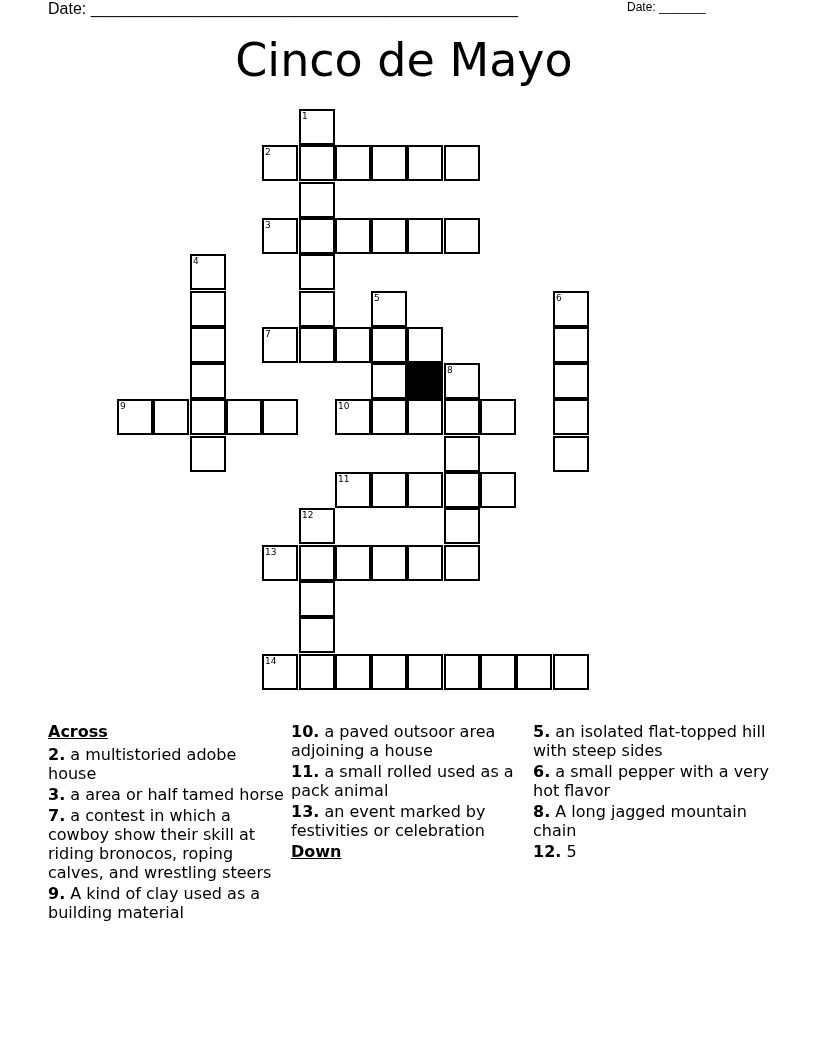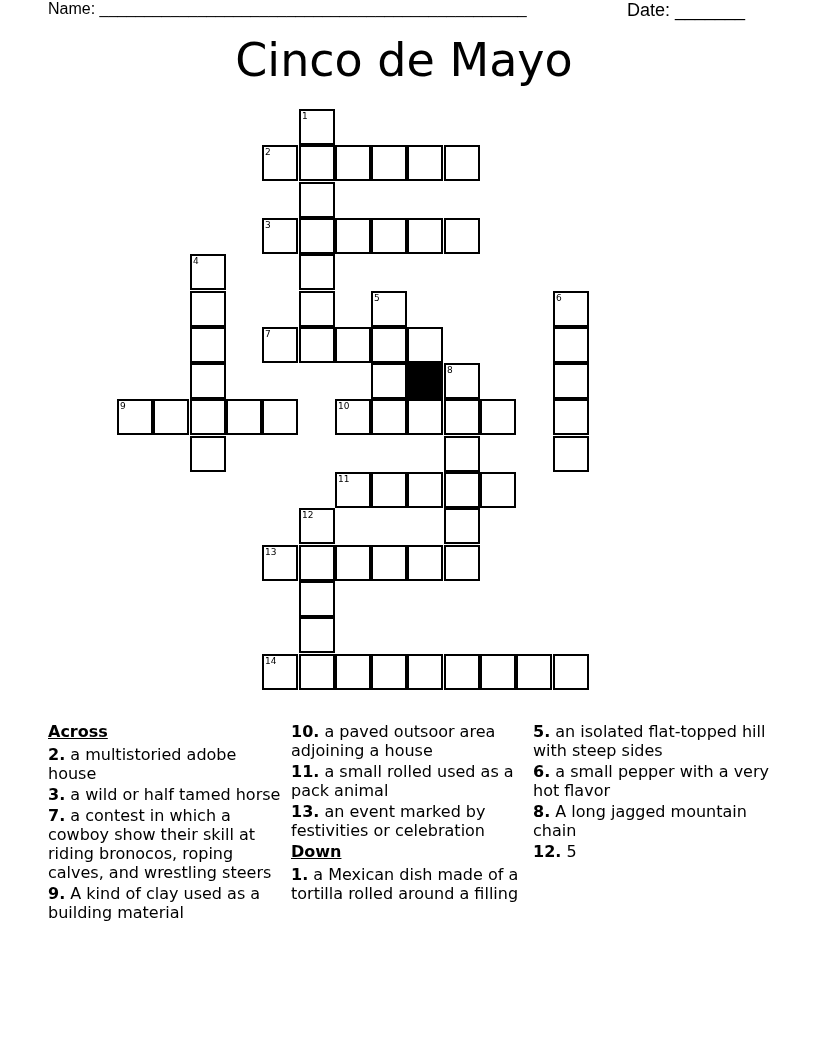--- a/index.html
+++ b/index.html
@@ -1,32 +1,32 @@
 <!DOCTYPE html>
 <html><head>
 <meta charset="utf-8">
 <style>
   html, body { margin:0; padding:0; background:#fff; }
   body { width:816px; height:1056px; position:relative; overflow:hidden; color:#000; }
   .hdr { position:absolute; top:0; left:48px; font-family:"Liberation Sans", sans-serif; font-size:16px; }
-  .hdr-date { position:absolute; top:0; left:627px; font-family:"Liberation Sans", sans-serif; font-size:18px; }
+  .hdr-date { position:absolute; top:0; left:627px; font-family:"Liberation Sans", sans-serif; font-size:12px; }
   .title { position:absolute; top:33px; left:0; width:808px; text-align:center; font-family:"DejaVu Sans", sans-serif; font-size:46px; }
   .grid { position:absolute; left:0; top:0; }
   .cell { position:absolute; width:36px; height:36px; border:2px solid #000; box-sizing:border-box; background:#fff; margin-left:-1px; margin-top:-1px;}
   .cell.black { background:#000; }
   .num { position:absolute; top:0px; left:1px; font-family:"DejaVu Sans", sans-serif; font-size:9px; line-height:10px; }
   .clues { position:absolute; top:722px; font-family:"DejaVu Sans", sans-serif; font-size:16px; line-height:19px; }
   .clues .h { font-weight:bold; text-decoration:underline; margin-bottom:4px;}
   .clue { margin-bottom:2px; }
   .clue b { font-weight:bold; }
 </style>
 </head>
 <body>
 
-<div class="hdr">Name: ________________________________________________</div>
+<div class="hdr">Date: ________________________________________________</div>
 <div class="hdr-date">Date: _______</div>
 <div class="title">Cinco de Mayo</div>
 
 <div class="grid" id="grid">
     <div class="cell" style="left: 300px; top: 110px;">
       <span class="num">1</span>
     </div>
     <div class="cell" style="left: 300px; top: 146px;"></div>
     <div class="cell" style="left: 300px; top: 183px;"></div>
     <div class="cell" style="left: 300px; top: 219px;"></div>
@@ -121,35 +121,32 @@
     <div class="cell" style="left: 481px; top: 655px;"></div>
     <div class="cell" style="left: 517px; top: 655px;"></div>
     <div class="cell" style="left: 554px; top: 655px;"></div>
     <div class="cell black" style="left: 408px; top: 364px;"></div>
   </div>
 
 <div class="clues" style="left:48px;width:236px;">
   <div class="h">Across</div>
   <div id="col1">
       <div class="clue"><b>2.</b><span> a multistoried adobe house</span></div>
-      <div class="clue"><b>3.</b><span> a wild or half tamed horse</span></div>
+      <div class="clue"><b>3.</b><span> a area or half tamed horse</span></div>
       <div class="clue"><b>7.</b><span> a contest in which a cowboy show their skill at riding bronocos, roping calves, and wrestling steers</span></div>
       <div class="clue"><b>9.</b><span> A kind of clay used as a building material</span></div>
     </div>
 </div>
 <div class="clues" style="left:291px;width:236px;">
   <div id="col2a">
       <div class="clue"><b>10.</b><span> a paved outsoor area adjoining a house</span></div>
       <div class="clue"><b>11.</b><span> a small rolled used as a pack animal</span></div>
       <div class="clue"><b>13.</b><span> an event marked by festivities or celebration</span></div>
     </div>
   <div class="h">Down</div>
-  <div id="col2d">
-      <div class="clue"><b>1.</b><span> a Mexican dish made of a tortilla rolled around a filling</span></div>
-    </div>
 </div>
 <div class="clues" style="left:533px;width:240px;">
   <div id="col3">
       <div class="clue"><b>5.</b><span> an isolated flat-topped hill with steep sides</span></div>
       <div class="clue"><b>6.</b><span> a small pepper with a very hot flavor</span></div>
       <div class="clue"><b>8.</b><span> A long jagged mountain chain</span></div>
       <div class="clue"><b>12.</b><span> 5</span></div>
     </div>
 </div>
 

